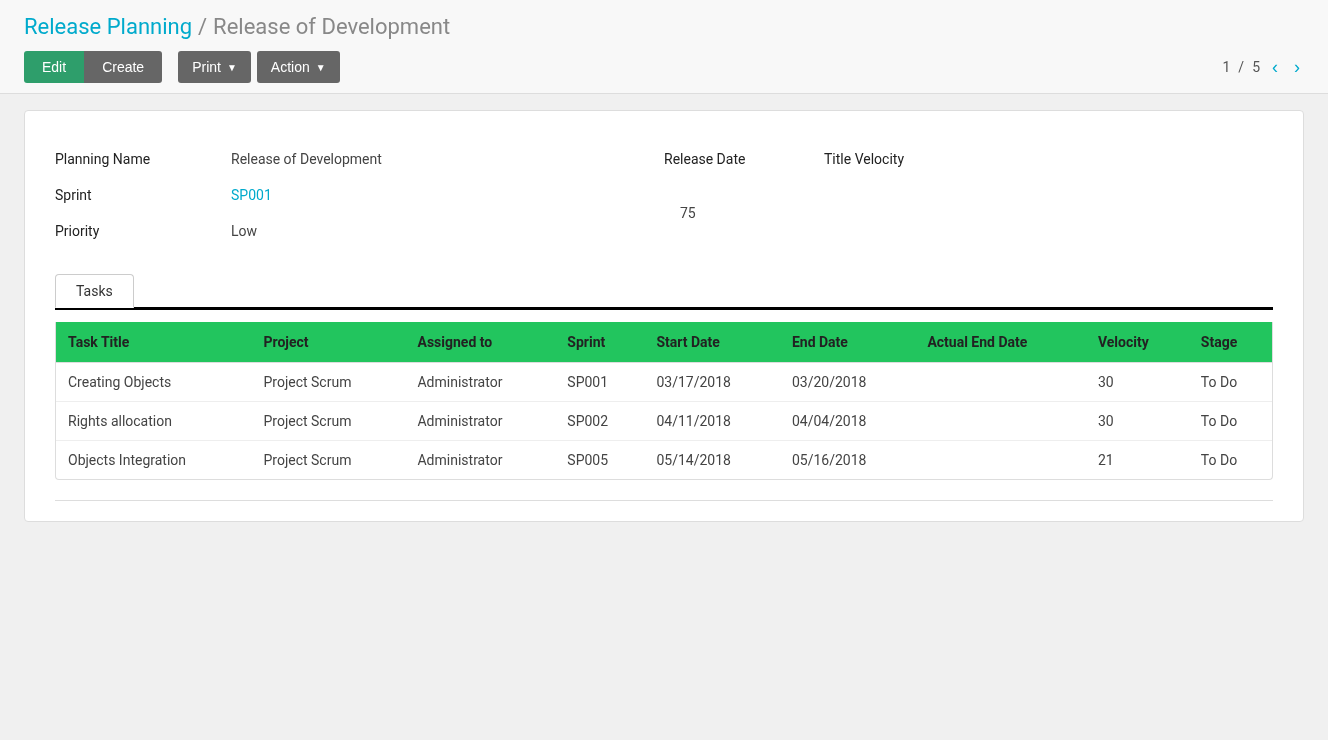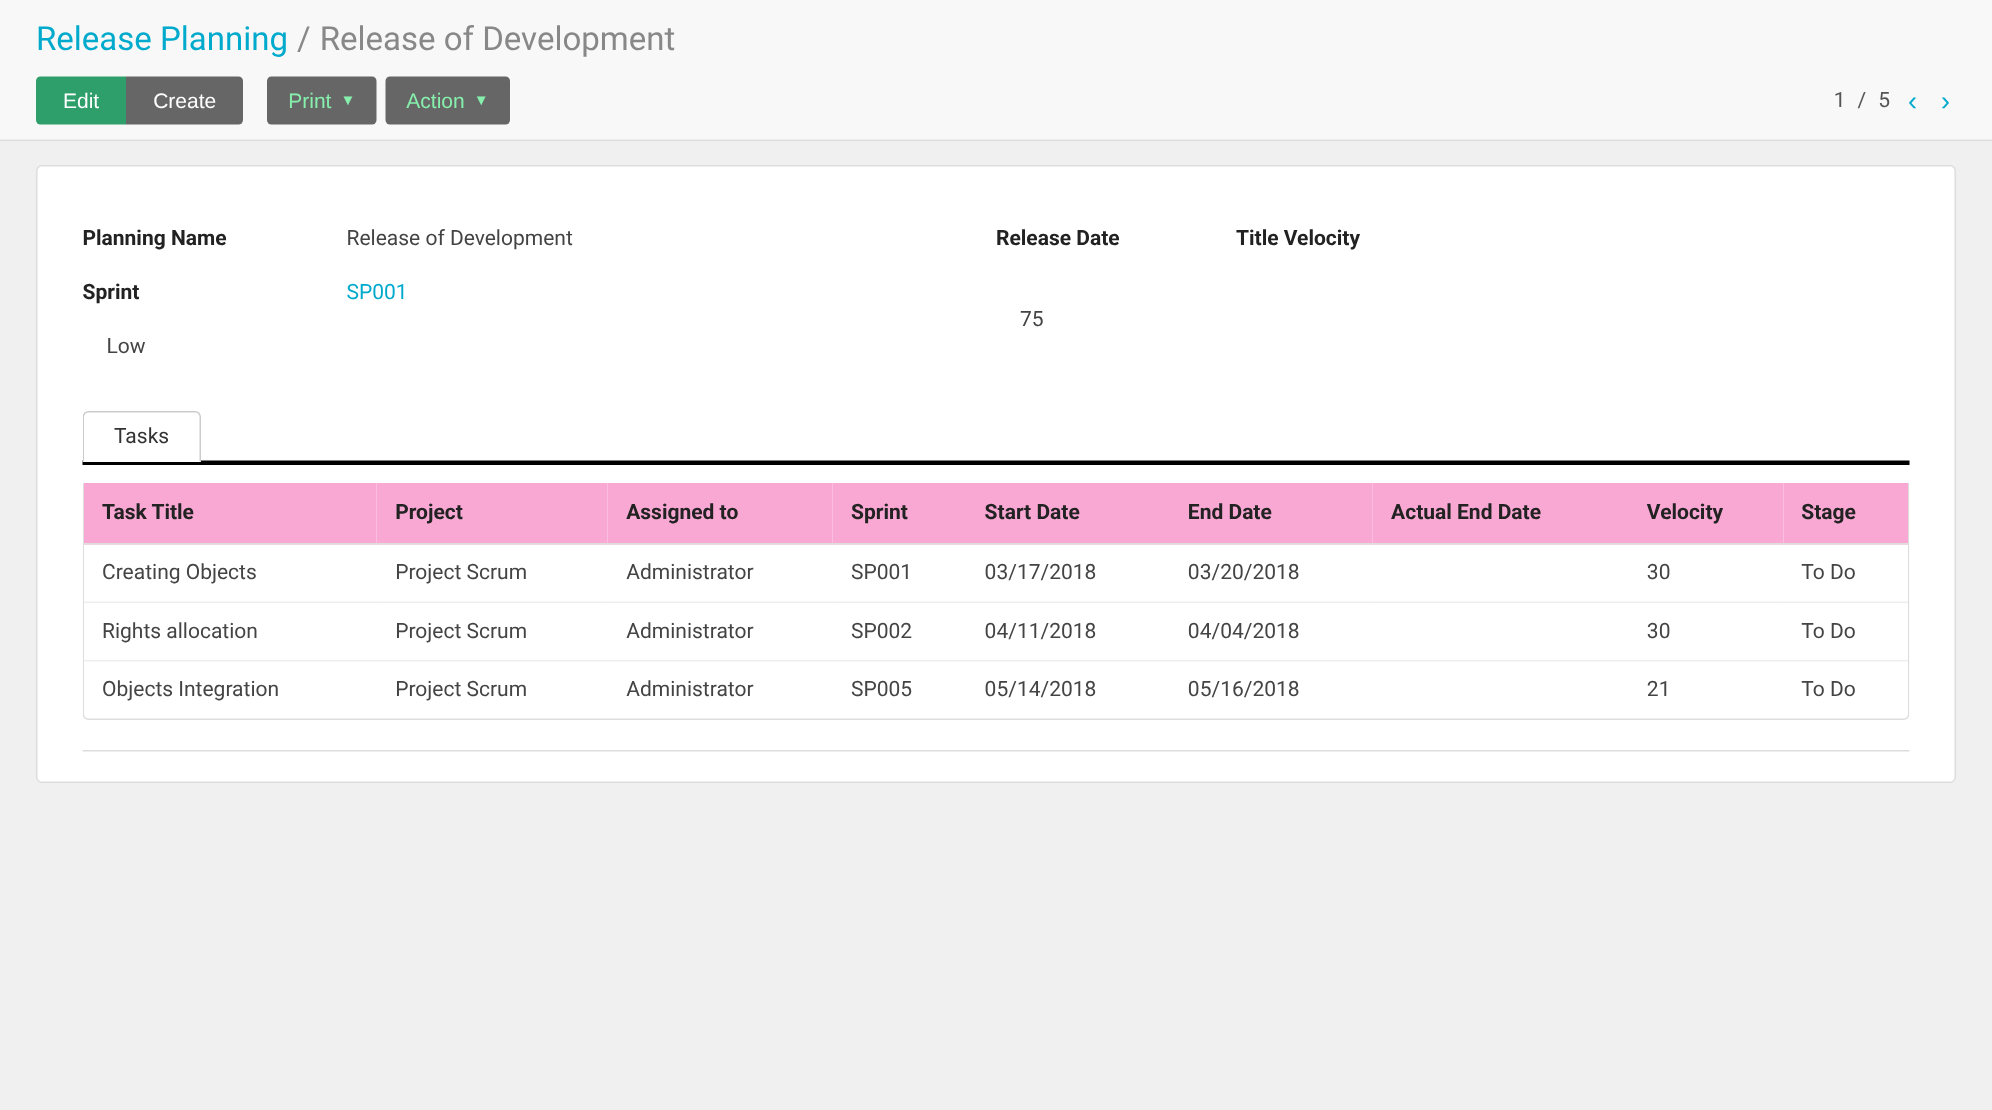--- a/index.html
+++ b/index.html
@@ -57,21 +57,21 @@
       border: none;
       padding: 8px 18px;
       font-size: 14px;
       cursor: pointer;
       border-radius: 0 3px 3px 0;
       margin-right: 16px;
       font-weight: 500;
     }
     .btn-dropdown {
       background: #666;
-      color: #86efac;
+      color: #ffffff;
       border: none;
       padding: 8px 14px;
       font-size: 14px;
       cursor: pointer;
       border-radius: 3px;
       margin-right: 6px;
       display: flex;
       align-items: center;
       gap: 6px;
       font-weight: 400;
@@ -111,21 +111,21 @@
     .form-left, .form-right {
       display: grid;
       grid-template-columns: 160px 1fr;
       align-items: start;
       gap: 0;
     }
     .form-right {
       border-left: none;
     }
     .field-label {
-      font-weight: 700;
+      font-weight: 400;
       color: #222;
       padding: 10px 0;
       font-size: 14px;
     }
     .field-value {
       color: #444;
       padding: 10px 16px;
       font-size: 14px;
     }
     .field-value.link {
@@ -163,21 +163,21 @@
       border-top: none;
       border-radius: 0 0 4px 4px;
       overflow: hidden;
     }
     table {
       width: 100%;
       border-collapse: collapse;
       font-size: 14px;
     }
     thead tr {
-      background: #f9a8d4;
+      background: #22c55e;
     }
     thead th {
       text-align: left;
       padding: 12px 12px;
       font-weight: 700;
       color: #222;
       border-bottom: 1px solid #ddd;
       white-space: nowrap;
     }
     tbody tr {
@@ -230,20 +230,21 @@
 
   <div class="form-grid">
 
     <div class="form-left">
       <span class="field-label">Planning Name</span>
       <span class="field-value">Release of Development</span>
 
       <span class="field-label">Sprint</span>
       <span class="field-value link">SP001</span>
 
+      <span class="field-label">Priority</span>
       <span class="field-value">Low</span>
     </div>
 
     <div class="form-right">
       <span class="field-label">Release Date</span>
 
       <span class="field-label">Title Velocity</span>
       <span class="field-value">75</span>
     </div>
   </div>

